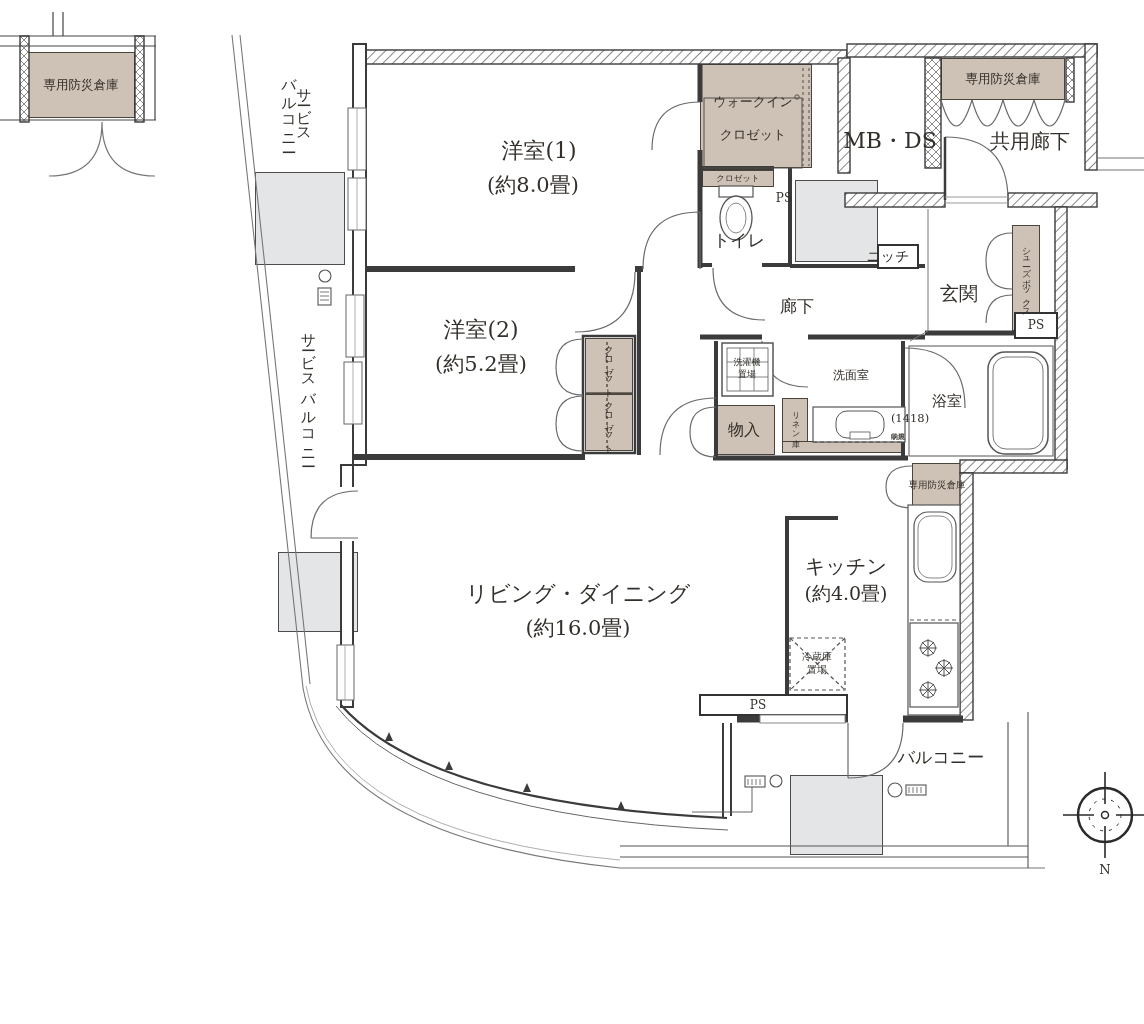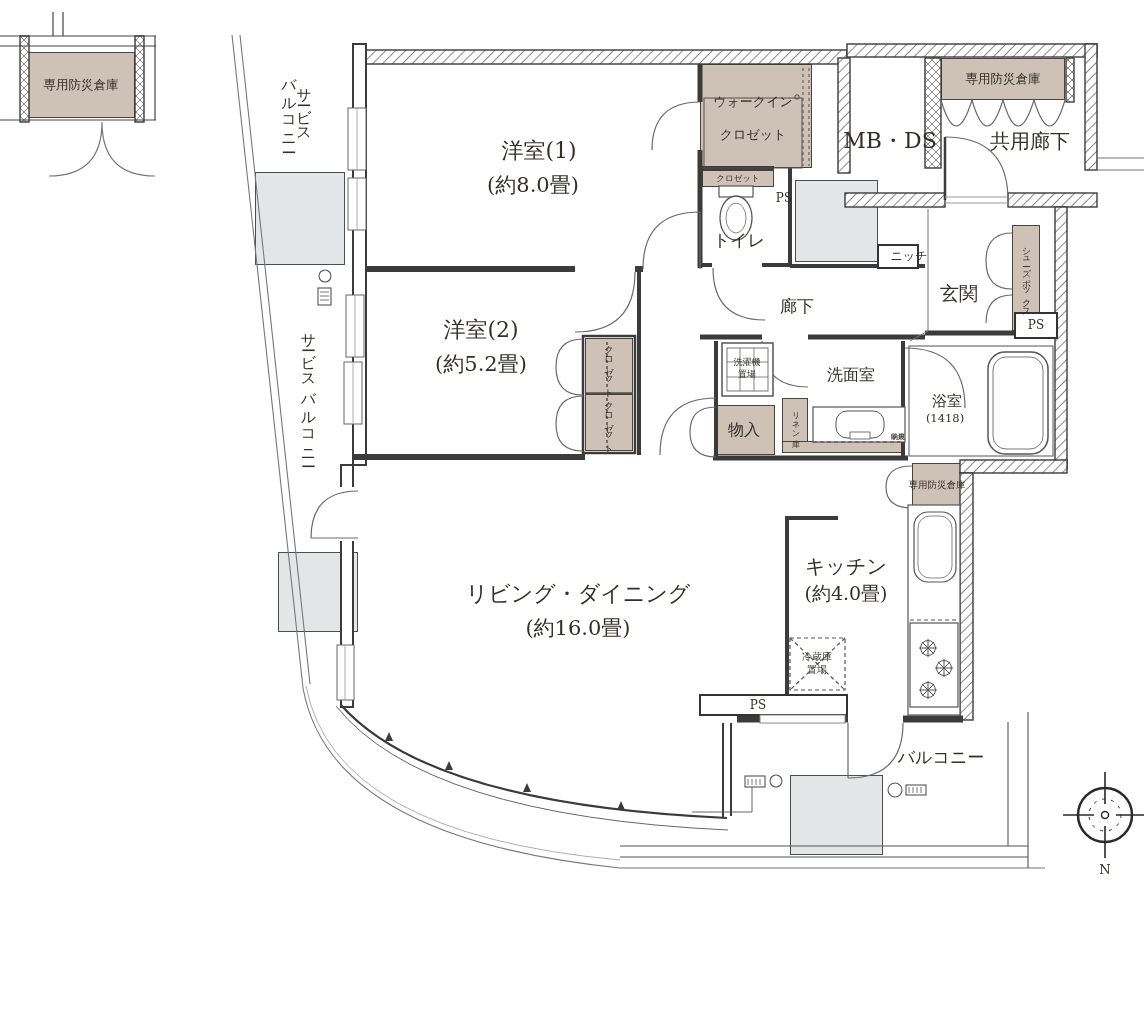--- a/index.html
+++ b/index.html
@@ -250,40 +250,40 @@
 
   <div class="lb" style="left:753px;top:101px;font-size:13px">ウォークイン</div>
   <div class="lb" style="left:753px;top:134px;font-size:13px">クロゼット</div>
 
   <div class="lb" style="left:890px;top:141px;font-size:22px">MB・DS</div>
   <div class="lb" style="left:1030px;top:141px;font-size:20px">共用廊下</div>
 
   <div class="lb" style="left:784px;top:198px;font-size:12px">PS</div>
   <div class="lb" style="left:739px;top:240px;font-size:17px">トイレ</div>
   <div class="lb" style="left:738px;top:178px;font-size:8.5px">クロゼット</div>
-  <div class="lb" style="left:909px;top:256px;font-size:12px">ニッチ</div>
+  <div class="lb" style="left:888px;top:256px;font-size:14px">ニッチ</div>
   <div class="lb" style="left:959px;top:293px;font-size:19px">玄関</div>
   <div class="lb v" style="left:1026px;top:277px;font-size:9px;letter-spacing:0">シューズボックス</div>
   <div class="lb" style="left:797px;top:306px;font-size:17px">廊下</div>
   <div class="lb" style="left:1036px;top:325px;font-size:12px">PS</div>
 
   <div class="lb v" style="left:609px;top:366px;font-size:9.5px;letter-spacing:0">クロゼット</div>
   <div class="lb v" style="left:609px;top:422px;font-size:9.5px;letter-spacing:0">クロゼット</div>
 
   <div class="lb" style="left:747px;top:362px;font-size:9px">洗濯機</div>
   <div class="lb" style="left:747px;top:374px;font-size:9px">置場</div>
-  <div class="lb" style="left:851px;top:375px;font-size:16px">洗面室</div>
+  <div class="lb" style="left:851px;top:375px;font-size:12px">洗面室</div>
   <div class="lb" style="left:744px;top:430px;font-size:16px">物入</div>
   <div class="lb v" style="left:795px;top:420px;font-size:8px;letter-spacing:0">リネン庫</div>
   <div class="lb v" style="left:897px;top:427px;font-size:7px;letter-spacing:0">
     <span>鏡裏</span>
     <span>収納</span>
   </div>
   <div class="lb" style="left:947px;top:401px;font-size:15px">浴室</div>
-  <div class="lb" style="left:945px;top:419px;font-size:11.5px">(1418)</div>
+  <div class="lb" style="left:910px;top:419px;font-size:11.5px">(1418)</div>
 
   <div class="lb" style="left:937px;top:485px;font-size:9.5px">専用防災倉庫</div>
   <div class="lb" style="left:846px;top:566px;font-size:20px">キッチン</div>
   <div class="lb" style="left:846px;top:593px;font-size:19px">(約4.0畳)</div>
   <div class="lb" style="left:578px;top:594px;font-size:22px">リビング・ダイニング</div>
   <div class="lb" style="left:578px;top:628px;font-size:21px">(約16.0畳)</div>
   <div class="lb" style="left:817px;top:657px;font-size:10px">冷蔵庫</div>
   <div class="lb" style="left:817px;top:670px;font-size:10px">置場</div>
   <div class="lb" style="left:758px;top:705px;font-size:12px">PS</div>
   <div class="lb" style="left:941px;top:757px;font-size:17px">バルコニー</div>

